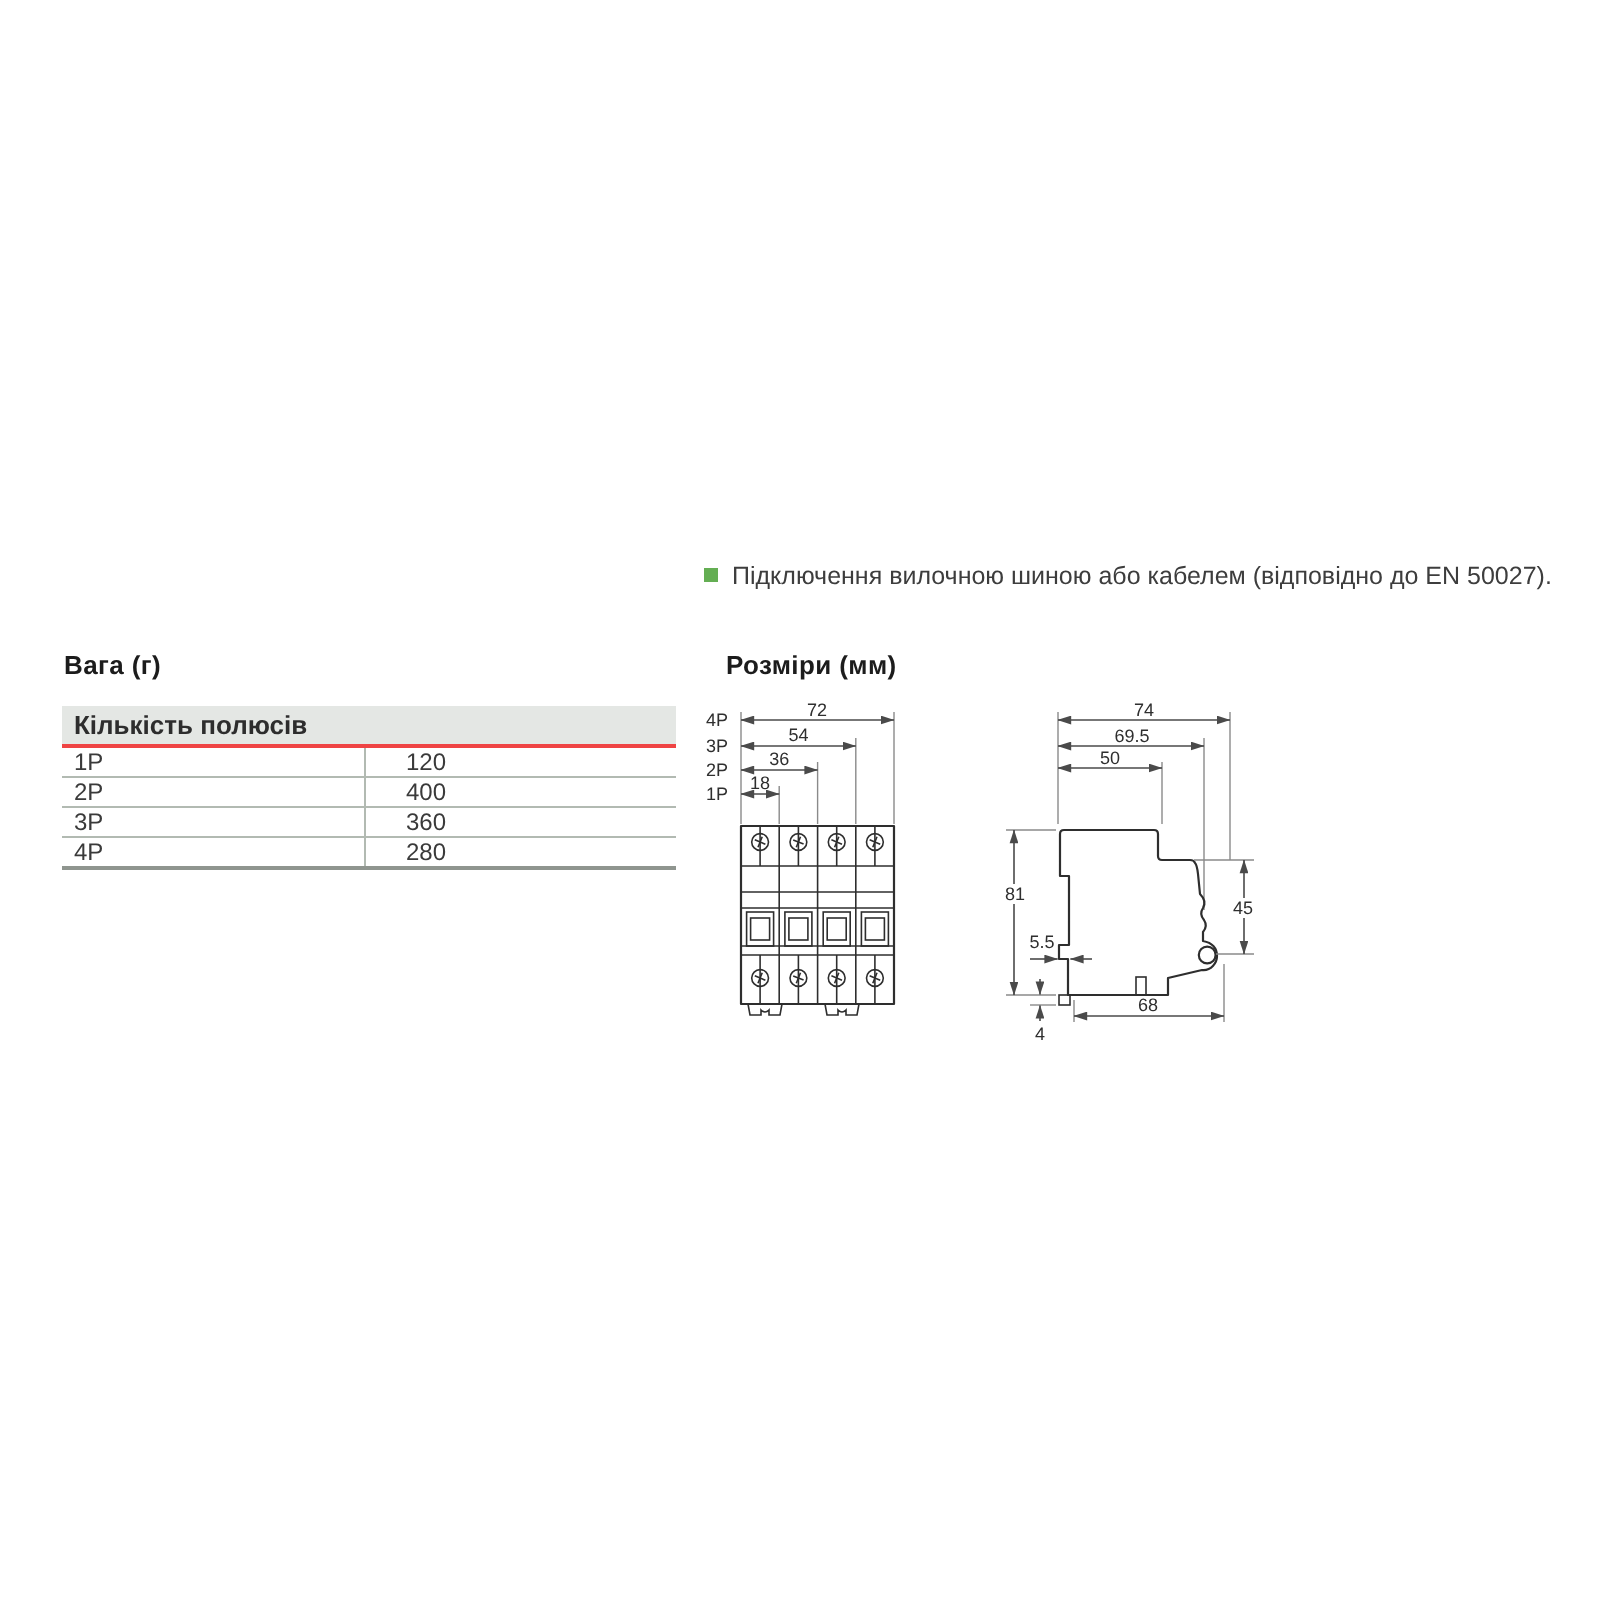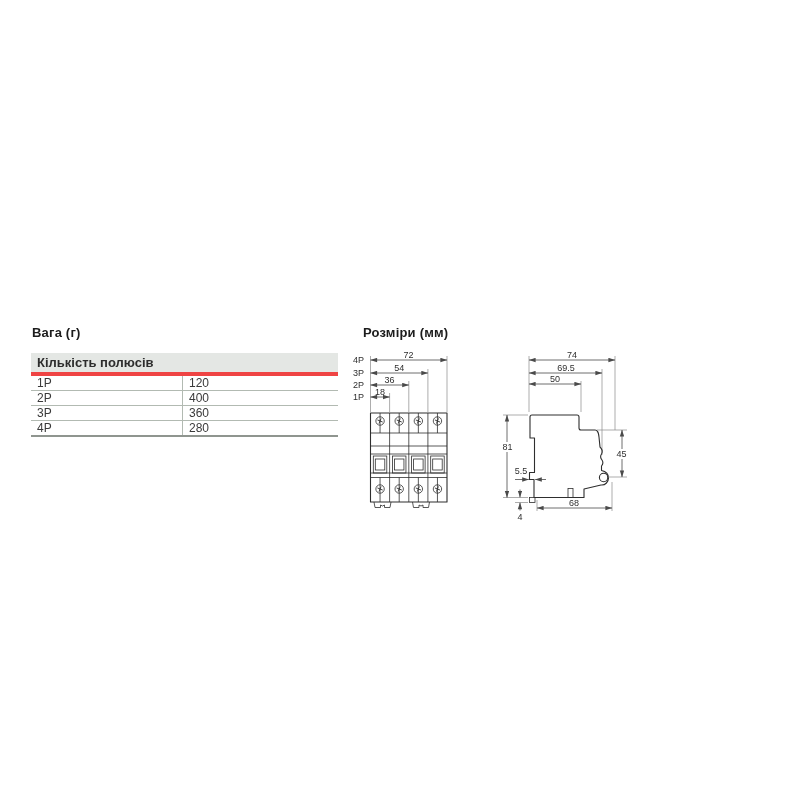--- a/index.html
+++ b/index.html
@@ -9,41 +9,44 @@
   .note{position:absolute;left:352px;top:281px;width:430px;font-size:12.5px;color:#3d3d3d;line-height:15px;}
   .note .bullet{display:inline-block;width:7px;height:7px;background:#64ae53;margin-right:7px;vertical-align:1px;}
   
   .sec-title{position:absolute;font-size:13px;font-weight:bold;color:#1c1c1c;letter-spacing:.2px;}
   #weight-title{left:32px;top:325px;}
   #dims-title{left:363px;top:325px;}
   
   .wtable{position:absolute;left:31px;top:351px;width:307px;}
   .thead{background:#64ae53;color:#ffffff;font-size:13.5px;font-weight:bold;height:17px;line-height:17px;padding-left:6px;}
   .tsub{display:flex;background:#e4e7e4;font-weight:bold;font-size:13px;color:#2d2d2d;height:19px;line-height:19px;
-        margin-top:2px;border-bottom:4px solid #ef4444;gap:38px;}
+        margin-top:2px;border-bottom:2px solid #ef4444;gap:38px;}
   .tsub .c1{width:145px;padding-left:6px;}
   .tsub .c2{flex:1;border-left:3px solid #ffffff;padding-left:6px;}
   .trow{display:flex;font-size:12px;height:14px;line-height:14px;border-bottom:1px solid #b2bab2;color:#3a3a3a;}
   .trow .c1{width:145px;padding-left:6px;}
-  .trow .c2{flex:1;border-left:1px solid #b2bab2;padding-left:6px;}
+  .trow .c2{flex:1;border-left:1px solid #b2bab2;padding-left:20px;}
   .trow:last-child{border-bottom:2px solid #8f958f;}
   
   .drawing{position:absolute;left:345px;top:350px;}
   .drawing text{font-family:"Liberation Sans",sans-serif;font-size:9px;fill:#2f2f2f;}
   .ol{fill:none;stroke:#2e2e2e;stroke-width:1.1;stroke-linejoin:round;}
   .il{fill:none;stroke:#2e2e2e;stroke-width:0.8;}
   .dim{fill:none;stroke:#4a4a4a;stroke-width:0.8;}
   .ext{fill:none;stroke:#8a8a8a;stroke-width:0.7;}
   .mask{fill:#ffffff;stroke:none;}
 </style>
 </head>
 <body>
 
 <div class="page">
 
+  <div class="note">
+    <span class="bullet"></span><span>Підключення вилочною шиною або кабелем (відповідно до EN 50027).</span>
+  </div>
 
   <div class="sec-title" id="weight-title">Вага (г)</div>
   <div class="sec-title" id="dims-title">Розміри (мм)</div>
 
   <div class="wtable">
     <div class="tsub">
       <div class="c1">Кількість полюсів</div>
     </div>
     <div class="trow">
       <div class="c1">1P</div>

